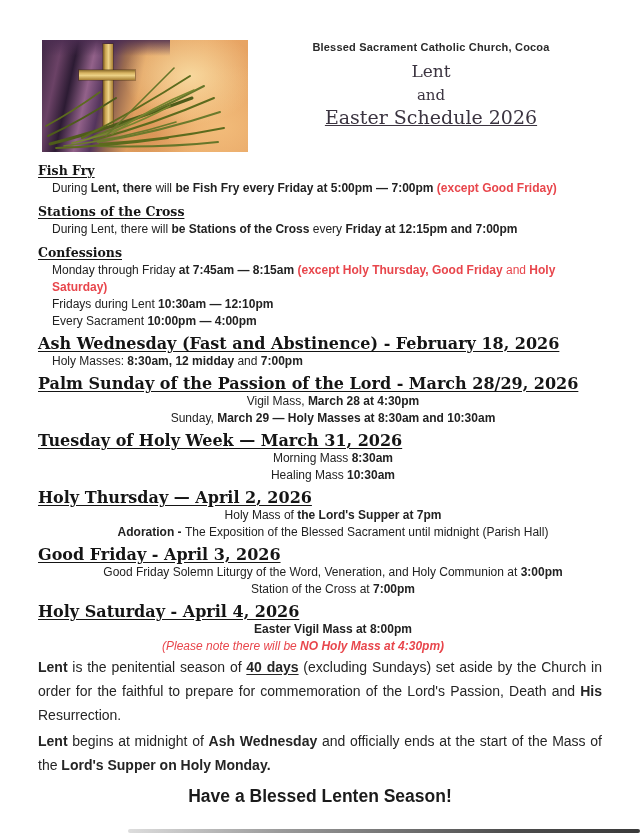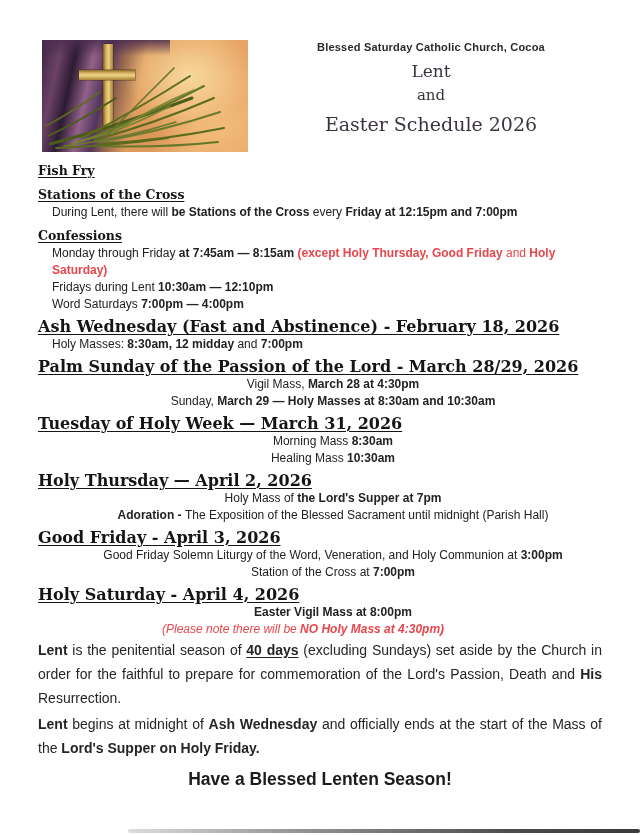--- a/index.html
+++ b/index.html
@@ -27,21 +27,21 @@
   .cross-v{ left:61px; top:4px; width:10px; height:83px;
     background:linear-gradient(90deg,#7a5a20,#caa552 25%,#ecd186 55%,#a87f33); }
   .cross-h{ left:37px; top:30px; width:56px; height:10px;
     background:linear-gradient(180deg,#8a6a2a,#d8b462 30%,#ecd186 55%,#a87f33); }
   .palms{ position:absolute; left:0; top:0; }
   .titles{ flex:1; text-align:center; padding-right:26px; }
   .church{ font-size:11px; line-height:15px; font-weight:bold; color:#2a2a2a; letter-spacing:.2px; }
   .t-serif{ font-family:"DejaVu Serif","Liberation Serif",serif; color:#3b3440; }
   .t1{ font-size:17px; line-height:22px; margin-top:5px; }
   .t2{ font-size:15px; line-height:20px; margin-top:3px; }
-  .t3{ font-size:19px; line-height:24px; margin-top:7px; }
+  .t3{ font-size:19px; line-height:24px; margin-top:0;text-decoration:underline; }
   
   .content{ padding:4px 38px 0 38px; }
   .section{ margin-top:5px; }
   .sec-head{
     font-family:"DejaVu Serif","Liberation Serif",serif; font-weight:bold;
     text-decoration:underline; text-underline-offset:2px; line-height:18px; color:#151515;
   }
   .sec-head.sm{ font-size:12.5px;margin-top:6px; }
   .sec-head.lg{ font-size:16px; }
   .ln{ font-size:12px; line-height:17px; color:#222; }
@@ -85,43 +85,44 @@
           <path d="M22,106 Q76,100 134,82" stroke="#6b7a2c" stroke-width="1.6"></path>
           <path d="M14,108 Q70,106 126,98" stroke="#5c6b1d" stroke-width="1.8"></path>
           <path d="M64,96 Q100,60 132,28" stroke="#66762a" stroke-width="1.6"></path>
           <path d="M70,94 Q108,68 152,50" stroke="#77862f" stroke-width="1.4"></path>
           <path d="M6,96 Q40,80 74,58" stroke="#4e5c1a" stroke-width="2"></path>
           <path d="M4,86 Q30,72 58,52" stroke="#5c6b1d" stroke-width="1.6"></path>
         </g>
       </svg>
     </div>
     <div class="titles">
-      <div class="church">Blessed Saturday Catholic Church, Cocoa</div>
+      <div class="church">Blessed Sacrament Catholic Church, Cocoa</div>
       <div class="t-serif t1">Lent</div>
       <div class="t-serif t2">and</div>
       <div class="t-serif t3">Easter Schedule 2026</div>
     </div>
   </div>
 
   <div class="content">
 
     <div class="section">
       <div class="sec-head sm">Fish Fry</div>
+      <div class="ln ind1"><span class="seg">During </span><span class="seg b">Lent, there </span><span class="seg">will </span><span class="seg b">be Fish Fry every Friday at 5:00pm — 7:00pm </span><span class="seg b r">(except Good Friday)</span></div>
     </div>
 
     <div class="section">
       <div class="sec-head sm">Stations of the Cross</div>
       <div class="ln ind1"><span class="seg">During Lent, there will </span><span class="seg b">be Stations of the Cross </span><span class="seg">every </span><span class="seg b">Friday at 12:15pm and 7:00pm</span></div>
     </div>
 
     <div class="section">
       <div class="sec-head sm">Confessions</div>
       <div class="ln ind1"><span class="seg">Monday through Friday </span><span class="seg b">at 7:45am — 8:15am </span><span class="seg b r">(except Holy Thursday, Good Friday </span><span class="seg r">and </span><span class="seg b r">Holy Saturday)</span></div>
       <div class="ln ind1"><span class="seg">Fridays during Lent </span><span class="seg b">10:30am — 12:10pm</span></div>
-      <div class="ln ind1"><span class="seg">Word Saturdays </span><span class="seg b">7:00pm — 4:00pm</span></div>
+      <div class="ln ind1"><span class="seg">Every Sacrament </span><span class="seg b">10:00pm — 4:00pm</span></div>
     </div>
 
     <div class="section">
       <div class="sec-head lg">Ash Wednesday (Fast and Abstinence) - February 18, 2026</div>
       <div class="ln ind1"><span class="seg">Holy Masses: </span><span class="seg b">8:30am, 12 midday </span><span class="seg">and </span><span class="seg b">7:00pm</span></div>
     </div>
 
     <div class="section">
       <div class="sec-head lg">Palm Sunday of the Passion of the Lord - March 28/29, 2026</div>
       <div class="ln ind2"><span class="seg">Vigil Mass, </span><span class="seg b">March 28 at 4:30pm</span></div>
@@ -147,19 +148,19 @@
     </div>
 
     <div class="section">
       <div class="sec-head lg">Holy Saturday - April 4, 2026</div>
       <div class="ln ind2"><span class="seg b">Easter Vigil Mass at 8:00pm</span></div>
       <div class="ln note"><span class="seg r i">(Please note there will be </span><span class="seg r i b">NO Holy Mass at 4:30pm)</span></div>
     </div>
 
 
     <div class="para"><span class="seg b">Lent </span><span class="seg">is the penitential season of </span><span class="seg b u">40 days</span><span class="seg"> (excluding Sundays) set aside by the Church in order for the faithful to prepare for commemoration of the Lord's Passion, Death and </span><span class="seg b">His </span><span class="seg">Resurrection.</span></div>
-    <div class="para"><span class="seg b">Lent </span><span class="seg">begins at midnight of </span><span class="seg b">Ash Wednesday </span><span class="seg">and officially ends at the start of the Mass of the </span><span class="seg b">Lord's Supper on Holy Friday.</span></div>
+    <div class="para"><span class="seg b">Lent </span><span class="seg">begins at midnight of </span><span class="seg b">Ash Wednesday </span><span class="seg">and officially ends at the start of the Mass of the </span><span class="seg b">Lord's Supper on Holy Monday.</span></div>
 
     <div class="closing">Have a Blessed Lenten Season!</div>
   </div>
 
   <div class="scan-line"></div>
 </div>
 
 </body></html>

